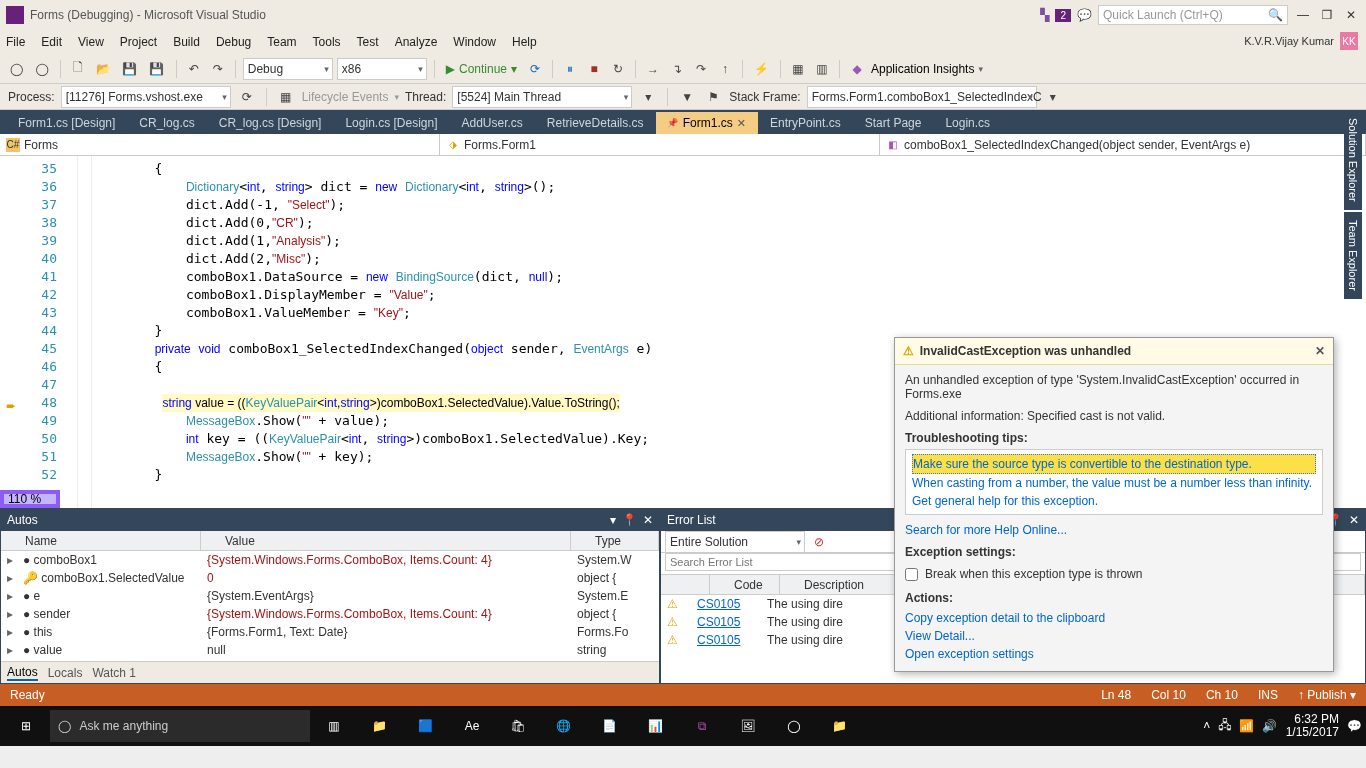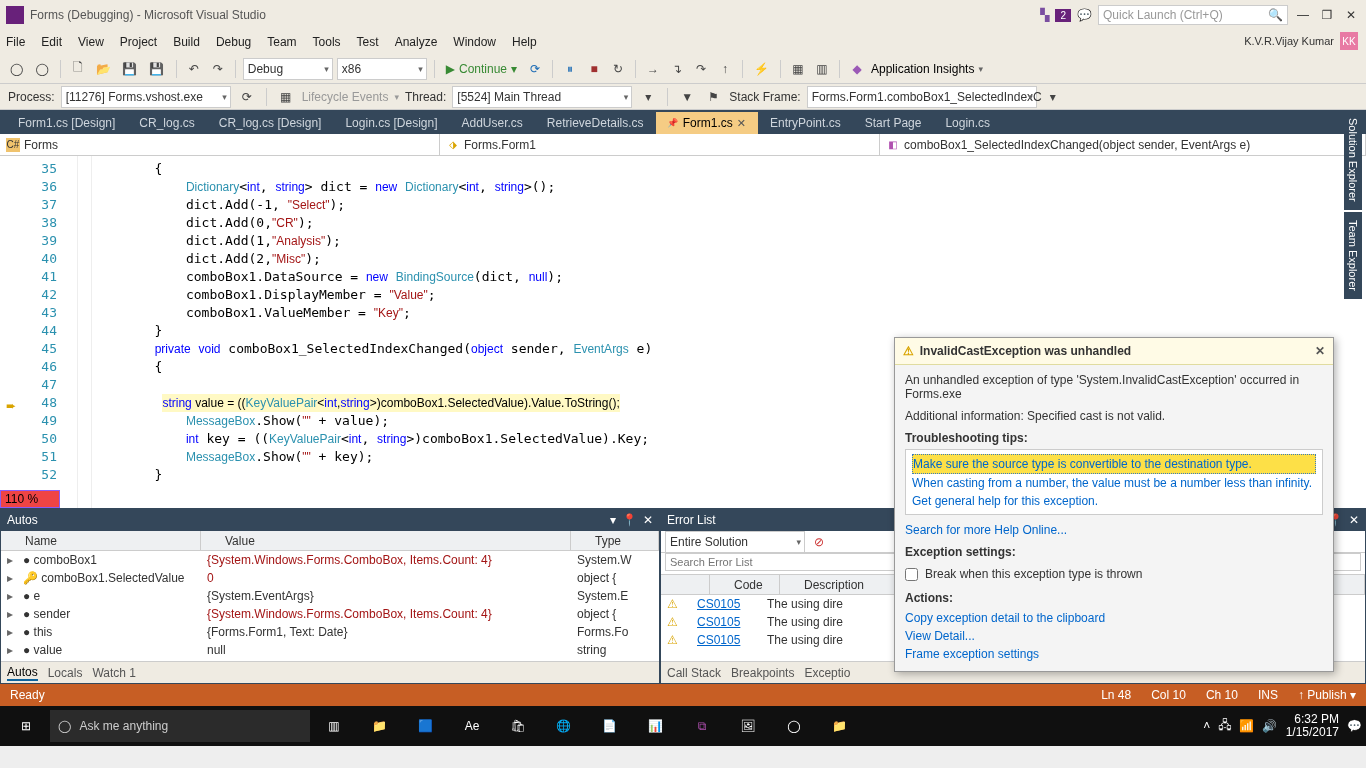--- a/index.html
+++ b/index.html
@@ -34,21 +34,21 @@
 .editor-wrap { position:relative; height:352px; background:#fff; display:flex; }
 .gutter { width:78px; background:#fff; border-right:1px solid #eee; text-align:right; padding-top:4px; }
 .ln { height:18px; line-height:18px; color:#2b91af; font-family:Consolas,monospace; font-size:13px; padding-right:20px; position:relative; }
 .ln .mark { position:absolute; left:4px; top:3px; width:12px; height:12px; }
 .outline-col { width:14px; background:#fff; border-right:1px solid #eee; }
 .code { flex:1; padding-top:4px; font-family:Consolas,monospace; font-size:13px; line-height:18px; white-space:pre; overflow:hidden; color:#000; }
 .code .kw { color:#0000ff; }
 .code .ty { color:#2b91af; }
 .code .st { color:#a31515; }
 .hl-line { background:#fff9c4; display:inline-block; }
-.zoom { position:absolute; left:0; bottom:0; height:18px; width:60px; background:#ef4444; border:1px solid #8b5cf6; font-size:11px; padding-left:4px; display:flex; align-items:center; }
+.zoom { position:absolute; left:0; bottom:0; height:18px; width:60px; background:#c4b5fd; border:4px solid #8b5cf6; font-size:11px; padding-left:4px; display:flex; align-items:center; }
 .side-tabs { position:absolute; right:0; top:110px; width:22px; }
 .side-tab { writing-mode:vertical-rl; background:#34475a; color:#fff; padding:8px 3px; font-size:11px; margin-bottom:2px; }
 .bottom { height:176px; display:flex; background:#2a3b4d; }
 .panel { background:#fff; border:1px solid #34475a; display:flex; flex-direction:column; }
 .panel-head { height:22px; background:#34475a; color:#fff; display:flex; align-items:center; padding:0 6px; font-size:11px; justify-content:space-between; }
 .panel-head .icons { display:flex; gap:6px; font-size:10px; }
 .grid-head { height:20px; background:#eef0f2; border-bottom:1px solid #ccc; display:flex; font-size:11px; color:#333; }
 .grid-head div { padding:3px 24px; border-right:1px solid #ccc; }
 .grid-row { height:18px; display:flex; font-size:11px; color:#333; }
 .grid-row div { padding:2px 6px; overflow:hidden; white-space:nowrap; }
@@ -372,25 +372,20 @@
           <div style="width:30px;color:#d9a400">⚠</div>
           <div style="width:70px;color:#0066cc;text-decoration:underline">CS0105</div>
           <div style="flex:1">The using dire</div>
         </div>
         <div class="grid-row">
           <div style="width:30px;color:#d9a400">⚠</div>
           <div style="width:70px;color:#0066cc;text-decoration:underline">CS0105</div>
           <div style="flex:1">The using dire</div>
         </div>
       </div>
-    <div class="panel-tabs">
-      <span>Call Stack</span>
-      <span>Breakpoints</span>
-      <span>Exceptio</span>
-    </div>
   </div>
 </div>
 
 <div class="statusbar">
   <span>Ready</span>
   <div class="right">
     <span>Ln 48</span>
     <span>Col 10</span>
     <span>Ch 10</span>
     <span>INS</span>
@@ -449,16 +444,16 @@
       </div>
     <div class="ex-section-h">Exception settings:</div>
     <div class="ex-check">
       <input type="checkbox" style="">
       <span>Break when this exception type is thrown</span>
     </div>
     <div class="ex-section-h">Actions:</div>
     <div class="ex-links">
       <a>Copy exception detail to the clipboard</a>
       <a>View Detail...</a>
-      <a>Frame exception settings</a>
+      <a>Open exception settings</a>
     </div>
   </div>
 </div>
 
 </body></html>

